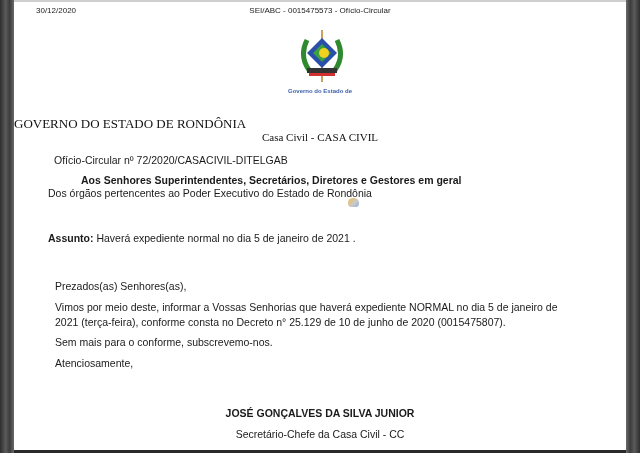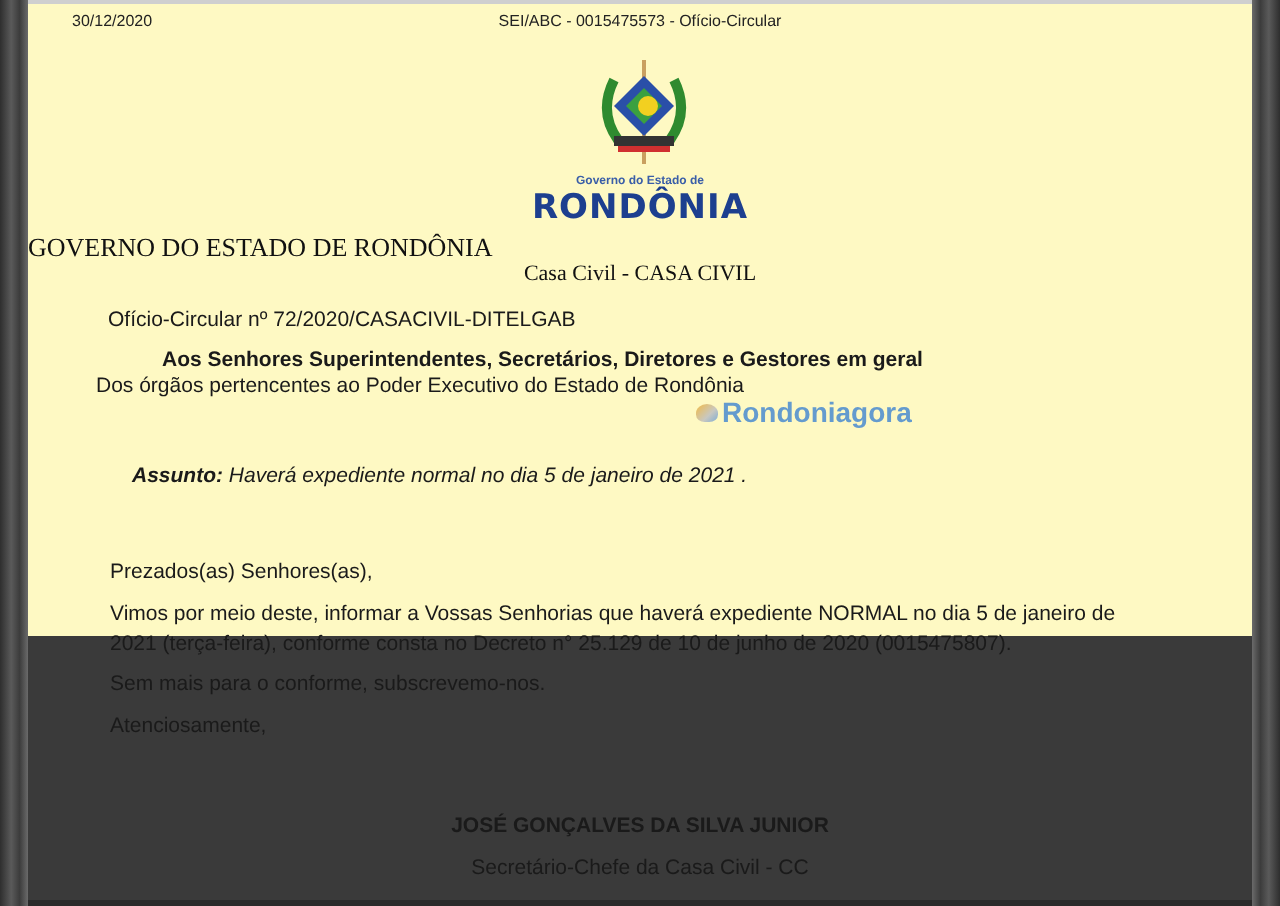--- a/index.html
+++ b/index.html
@@ -11,22 +11,22 @@
   }
   .side-left {
     position: absolute; left: 0; top: 0; width: 14px; height: 453px;
     background: linear-gradient(to right, #2e2e2e, #5a5a5a 40%, #3c3c3c 70%, #6a6a6a);
   }
   .side-right {
     position: absolute; right: 0; top: 0; width: 14px; height: 453px;
     background: linear-gradient(to right, #6a6a6a, #3c3c3c 30%, #5a5a5a 60%, #2e2e2e);
   }
   .page {
-    position: absolute; left: 14px; top: 0; width: 612px; height: 318px;
-    background: #fef9c3;
+    position: absolute; left: 14px; top: 0; width: 612px; height: 450px;
+    background: #ffffff;
     border-top: 2px solid #cfcfcf;
     box-sizing: border-box;
   }
   .bottom-bar {
     position: absolute; left: 14px; top: 450px; width: 612px; height: 3px;
     background: #2a2a2a;
   }
   .print-header {
     position: absolute; top: 4px; left: 0; width: 100%;
     font-size: 8px; color: #222;
@@ -86,34 +86,32 @@
     <line x1="25" y1="2" x2="25" y2="54" stroke="#c9a060" stroke-width="2"></line>
     <path d="M10 12 Q2 28 12 42" stroke="#2f8a2f" stroke-width="5" fill="none"></path>
     <path d="M40 12 Q48 28 38 42" stroke="#2f8a2f" stroke-width="5" fill="none"></path>
     <polygon points="25,10 40,25 25,40 10,25" fill="#2a4fa8"></polygon>
     <polygon points="25,16 34,25 25,34 16,25" fill="#3aa040"></polygon>
     <circle cx="27" cy="25" r="5" fill="#f2d020"></circle>
     <rect x="10" y="40" width="30" height="5" fill="#333"></rect>
     <rect x="12" y="45" width="26" height="3" fill="#d03030"></rect>
   </svg>
   <div class="gov-small">Governo do Estado de</div>
-  <div class="rondonia-logo">RONDÔNIA</div>
   <div class="gov-title">GOVERNO DO ESTADO DE RONDÔNIA</div>
   <div class="casa-civil">Casa Civil - CASA CIVIL</div>
 
   <div class="body-text" style="left:40px; top:152px;">Ofício-Circular nº 72/2020/CASACIVIL-DITELGAB</div>
   <div class="body-text bold" style="left:34px; top:172px;margin-left:33px;">Aos Senhores Superintendentes, Secretários, Diretores e Gestores em geral</div>
   <div class="body-text" style="left:34px; top:185px;">Dos órgãos pertencentes ao Poder Executivo do Estado de Rondônia</div>
 
   <div class="watermark">
     <span class="wm-icon"></span>
-    <span>Rondoniagora</span>
   </div>
 
-  <div class="body-text" style="left:52px; top:230px;font-style:italic;">
+  <div class="body-text" style="left:34px; top:230px;">
     <span class="bold">Assunto:</span><span> Haverá expediente normal no dia 5 de janeiro de 2021 .</span>
   </div>
 
   <div class="body-text" style="left:41px; top:278px;">Prezados(as) Senhores(as),</div>
   <div class="body-text" style="left:41px; top:299px;">Vimos por meio deste, informar a Vossas Senhorias que haverá expediente NORMAL no dia 5 de janeiro de</div>
   <div class="body-text" style="left:41px; top:314px;">2021 (terça-feira), conforme consta no Decreto n° 25.129 de 10 de junho de 2020 (0015475807).</div>
   <div class="body-text" style="left:41px; top:334px;">Sem mais para o conforme, subscrevemo-nos.</div>
   <div class="body-text" style="left:41px; top:355px;text-align:center;">Atenciosamente,</div>
 
   <div class="body-text center" style="top:426px;">Secretário-Chefe da Casa Civil - CC</div>

